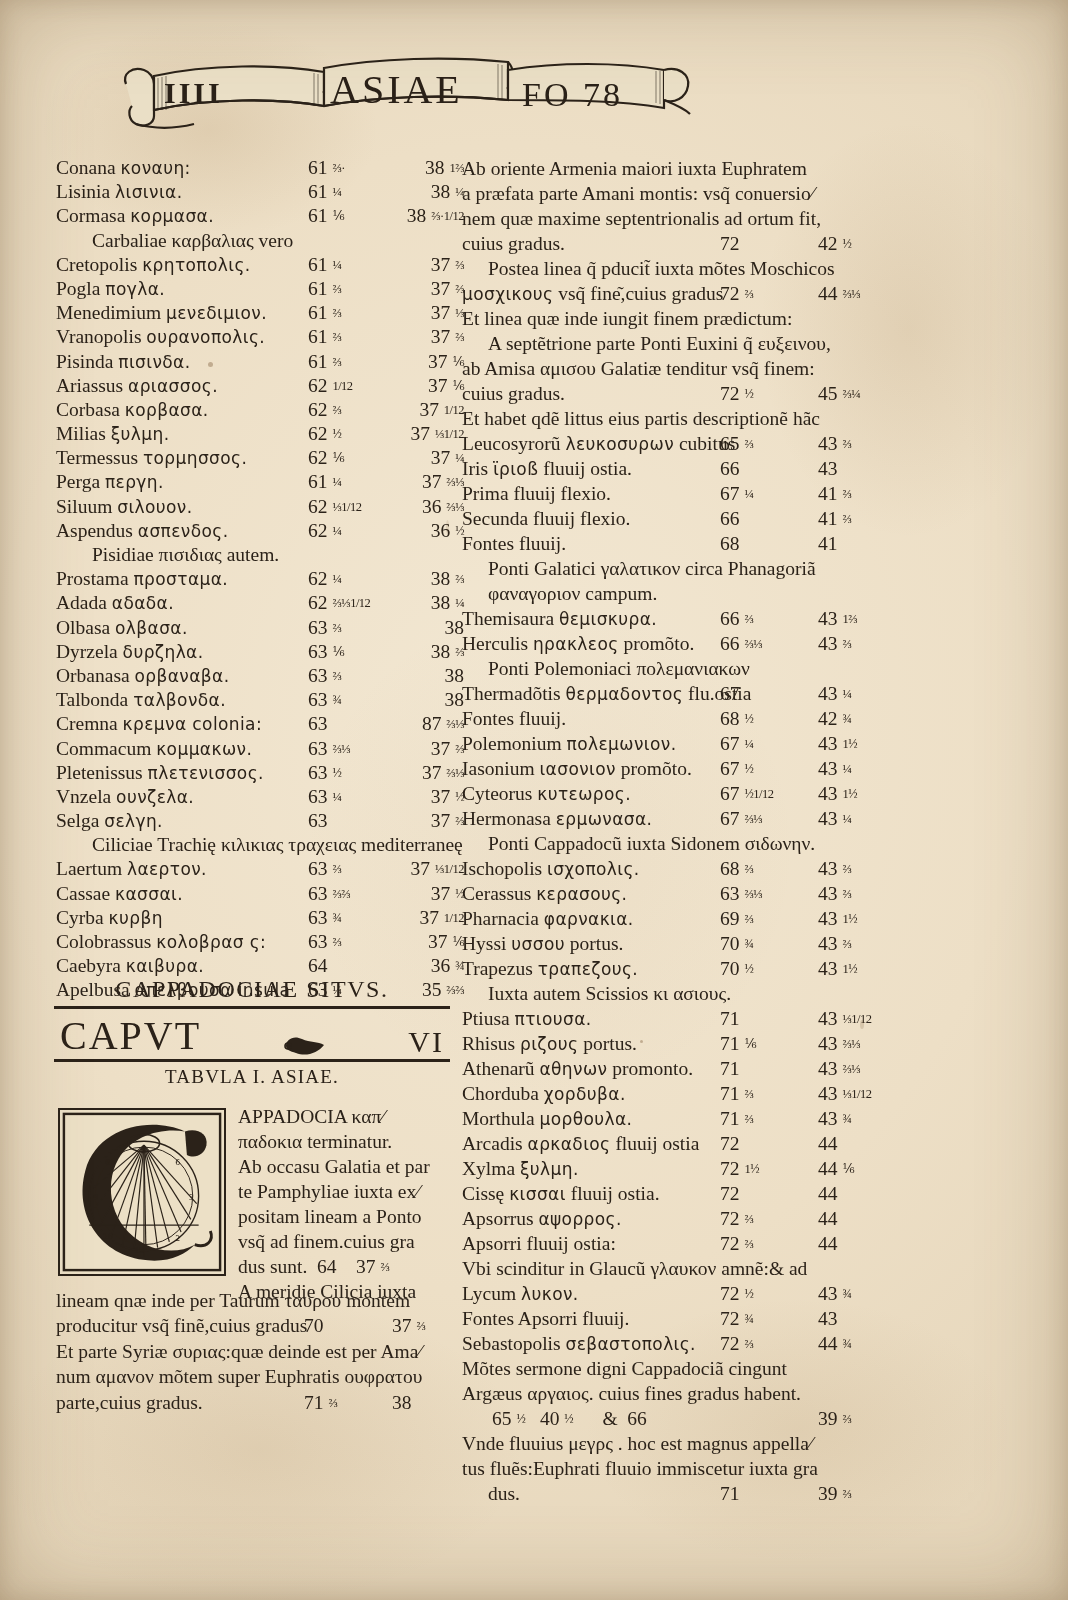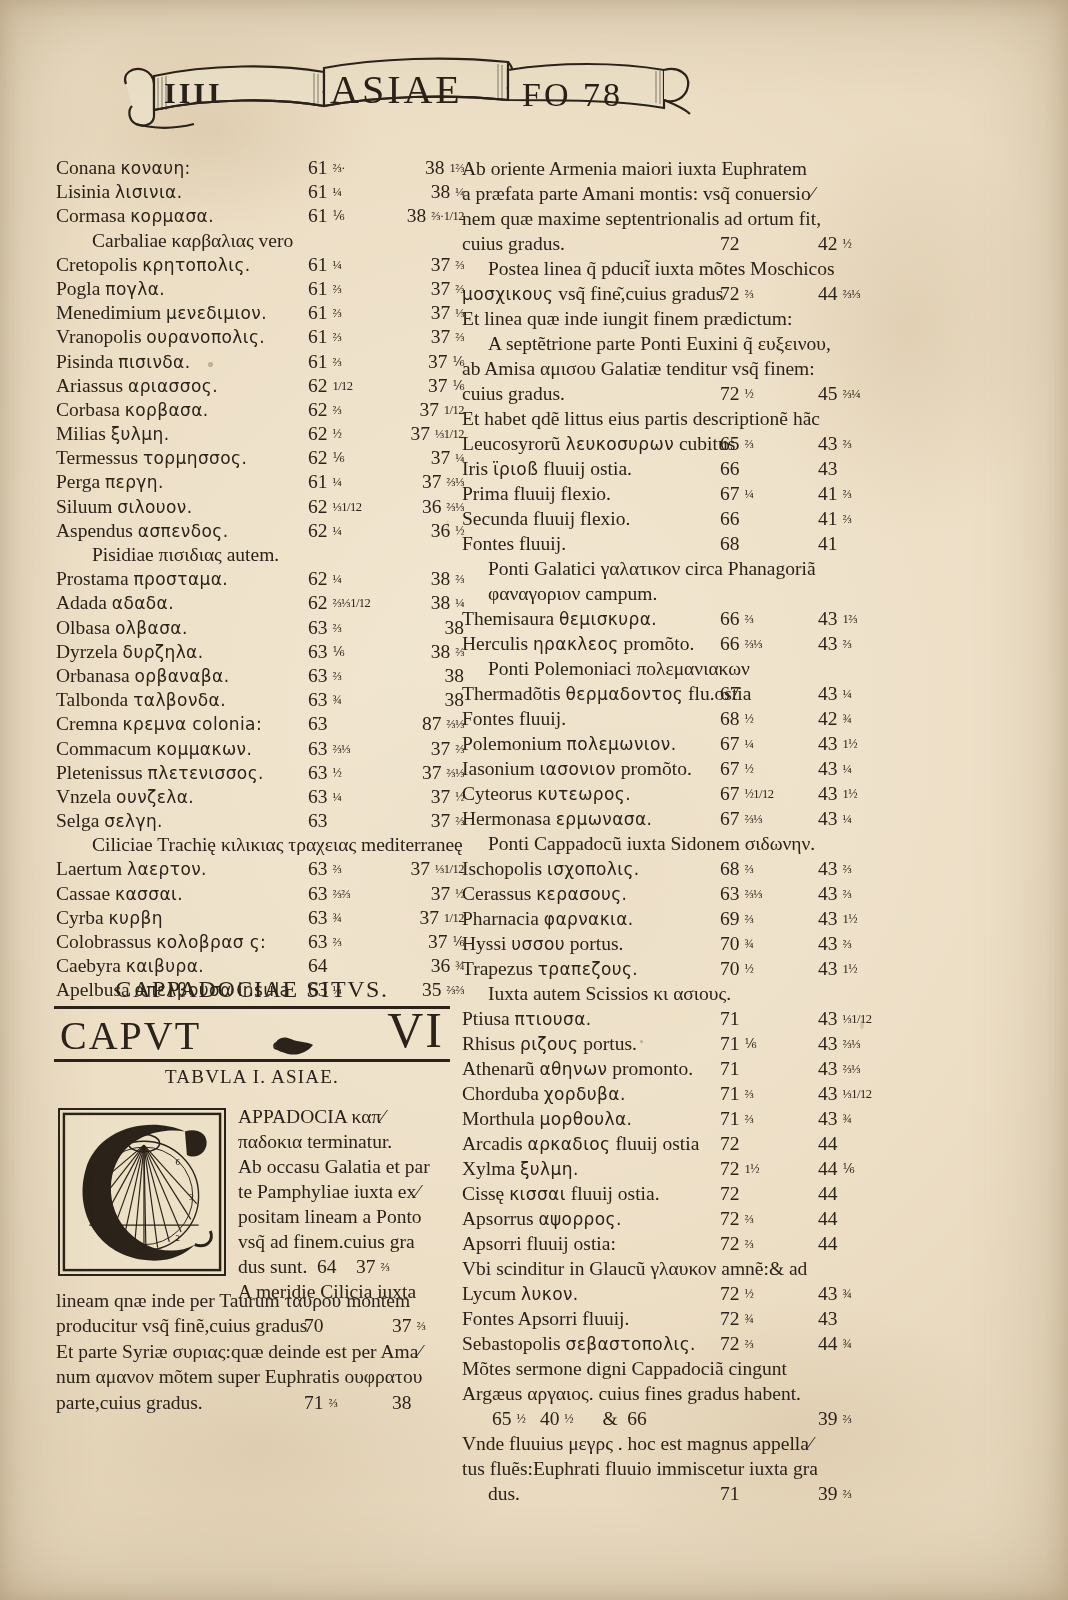--- a/index.html
+++ b/index.html
@@ -90,21 +90,21 @@
   .caput-box {
     position: absolute;
     left: 54px; top: 1006px; width: 396px; height: 56px;
     border-top: 3px solid #2b2219;
     border-bottom: 3px solid #2b2219;
     display: flex; align-items: flex-end; justify-content: space-between;
     padding: 0 6px;
     box-sizing: border-box;
   }
   .caput-word { font-size: 40px; letter-spacing: 2px; }
-  .caput-num  { font-size: 50px; letter-spacing: 2px; }
+  .caput-num  { font-size: 30px; letter-spacing: 2px; }
   .caput-orn  { width: 46px; height: 26px; }
   .tabula {
     position: absolute;
     left: 56px; top: 1066px; width: 392px;
     text-align: center; font-size: 19px; letter-spacing: 1.2px;
   }
 
   
   .initial {
     position: absolute;

